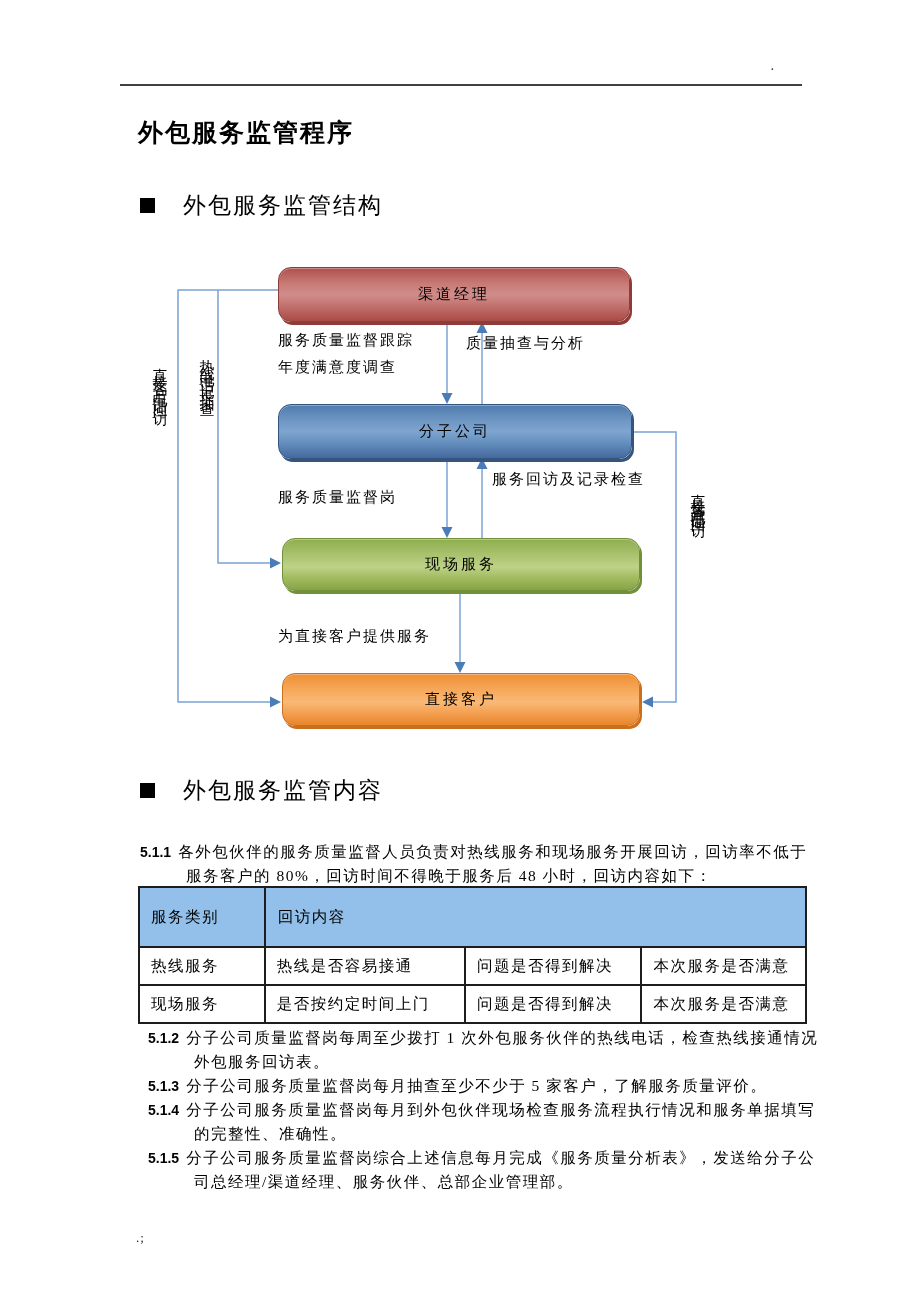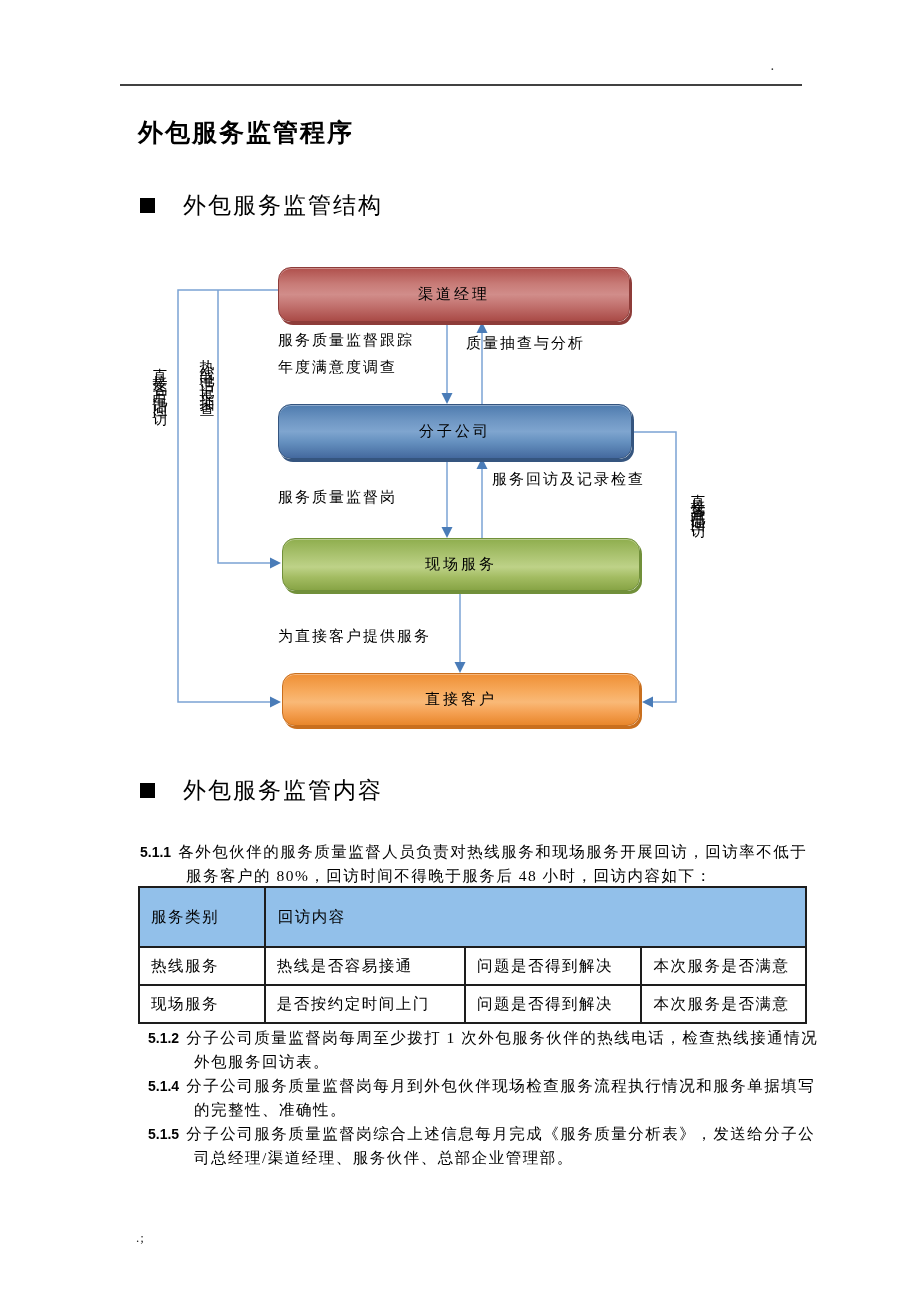--- a/index.html
+++ b/index.html
@@ -168,20 +168,24 @@
   </tbody>
     </table>
 
 
   <div class="abs items">
     <div class="para">
       <span class="pnum">5.1.2</span><span>分子公司质量监督岗每周至少拨打 1 次外包服务伙伴的热线电话，检查热线接通情况</span>
       <span class="line2">外包服务回访表。</span>
     </div>
     <div class="para">
+      <span class="pnum">5.1.3</span><span>分子公司服务质量监督岗每月抽查至少不少于 5 家客户，了解服务质量评价。</span>
+      <span class="line2"></span>
+    </div>
+    <div class="para">
       <span class="pnum">5.1.4</span><span>分子公司服务质量监督岗每月到外包伙伴现场检查服务流程执行情况和服务单据填写</span>
       <span class="line2">的完整性、准确性。</span>
     </div>
     <div class="para">
       <span class="pnum">5.1.5</span><span>分子公司服务质量监督岗综合上述信息每月完成《服务质量分析表》，发送给分子公</span>
       <span class="line2">司总经理/渠道经理、服务伙伴、总部企业管理部。</span>
     </div>
   </div>
 
   <div class="abs footer-mark">.;</div>

